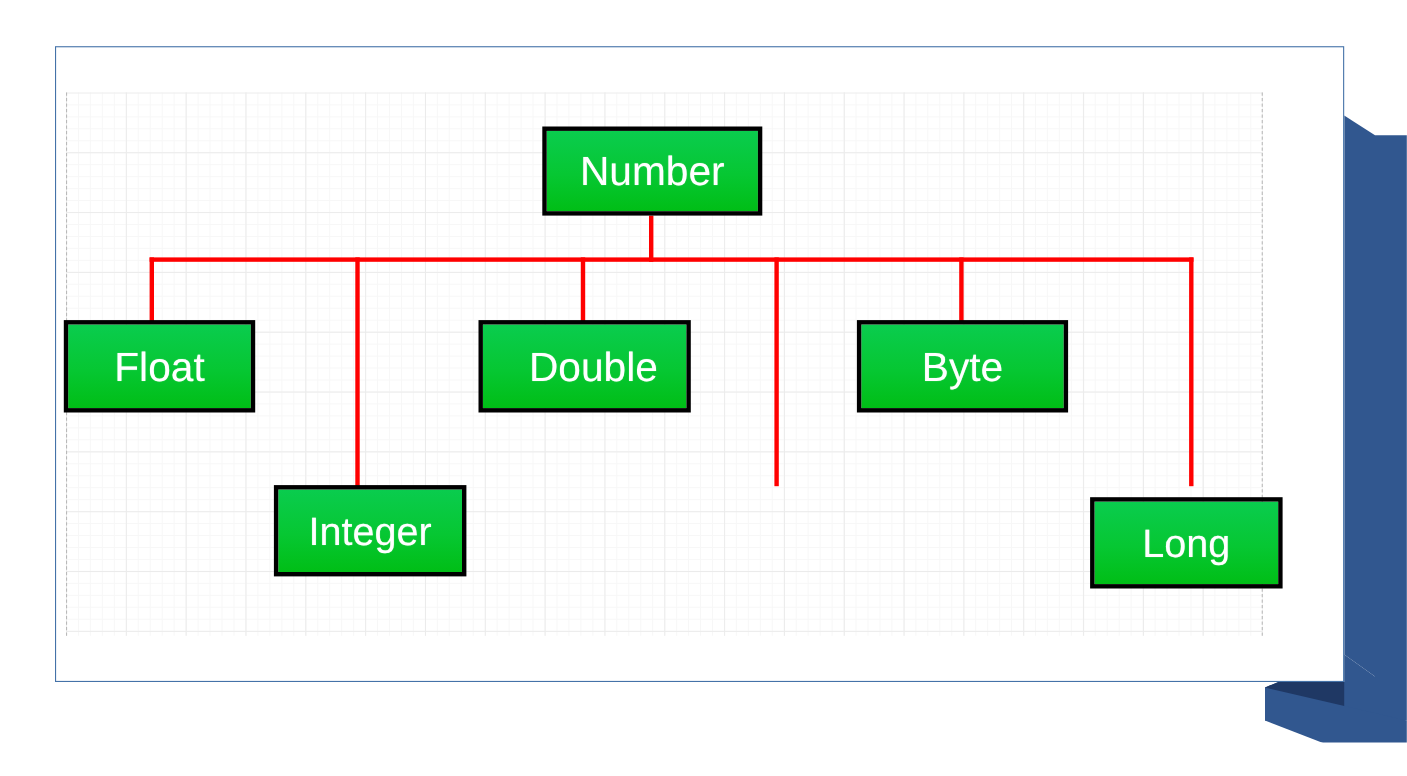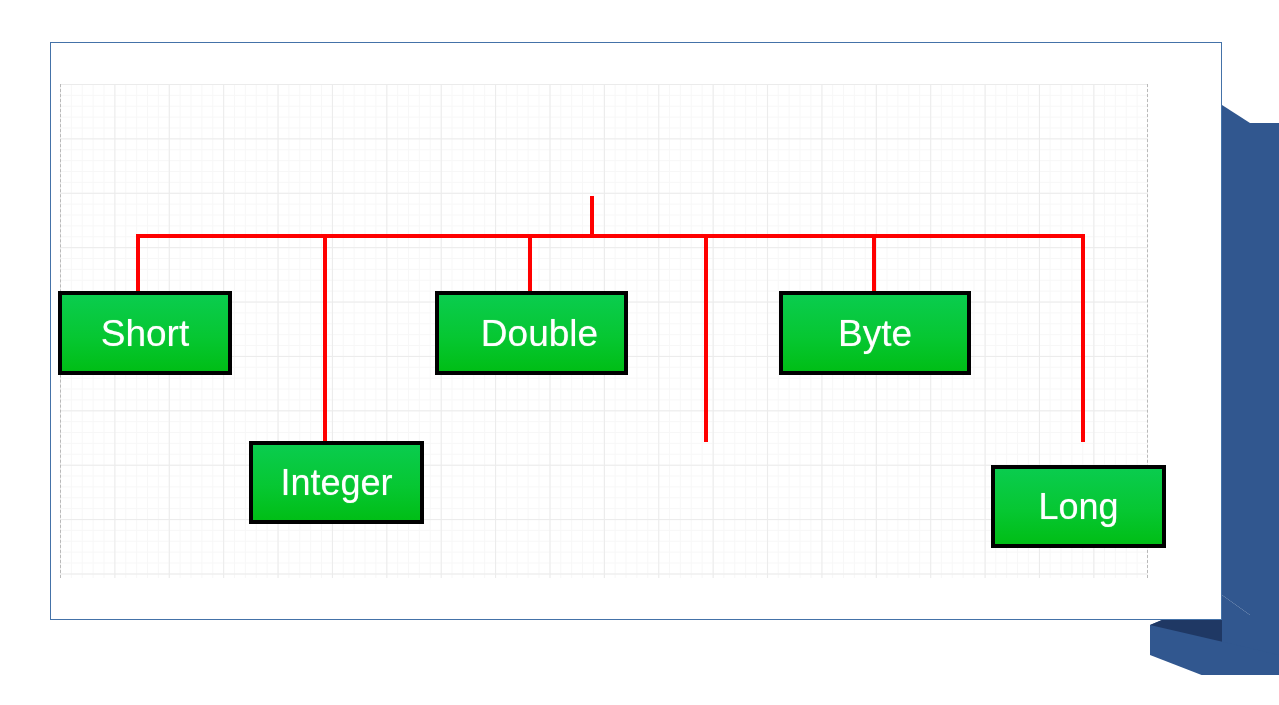--- a/index.html
+++ b/index.html
@@ -91,35 +91,38 @@
   <div class="conn" style="left:323px;top:234px;width:4px;height:208px;"></div>
 
   <div class="conn" style="left:528px;top:234px;width:4px;height:58px;"></div>
 
   <div class="conn" style="left:704px;top:234px;width:4px;height:208px;"></div>
 
   <div class="conn" style="left:872px;top:234px;width:4px;height:58px;"></div>
 
   <div class="conn" style="left:1081px;top:234px;width:4px;height:208px;"></div>
 
+  <div class="node" style="left:493px;top:115px;width:200px;height:81px;">
+    <span class="label">Number</span>
+  </div>
 
   <div class="node" style="left:58px;top:291px;width:174px;height:84px;">
-    <span class="label">Short</span>
+    <span class="label">Float</span>
   </div>
 
   <div class="node small" style="left:225px;top:441px;width:175px;height:83px;margin-left:24px;">
     <span class="label">Integer</span>
   </div>
 
   <div class="node" style="left:435px;top:291px;width:193px;height:84px;padding-left:16px;">
     <span class="label">Double</span>
   </div>
 
 
   <div class="node" style="left:779px;top:291px;width:192px;height:84px;">
     <span class="label">Byte</span>
   </div>
 
-  <div class="node small" style="left:991px;top:465px;width:175px;height:83px;">
+  <div class="node small" style="left:991px;top:452px;width:175px;height:83px;">
     <span class="label">Long</span>
   </div>
 
 </div>
 
 </body></html>

